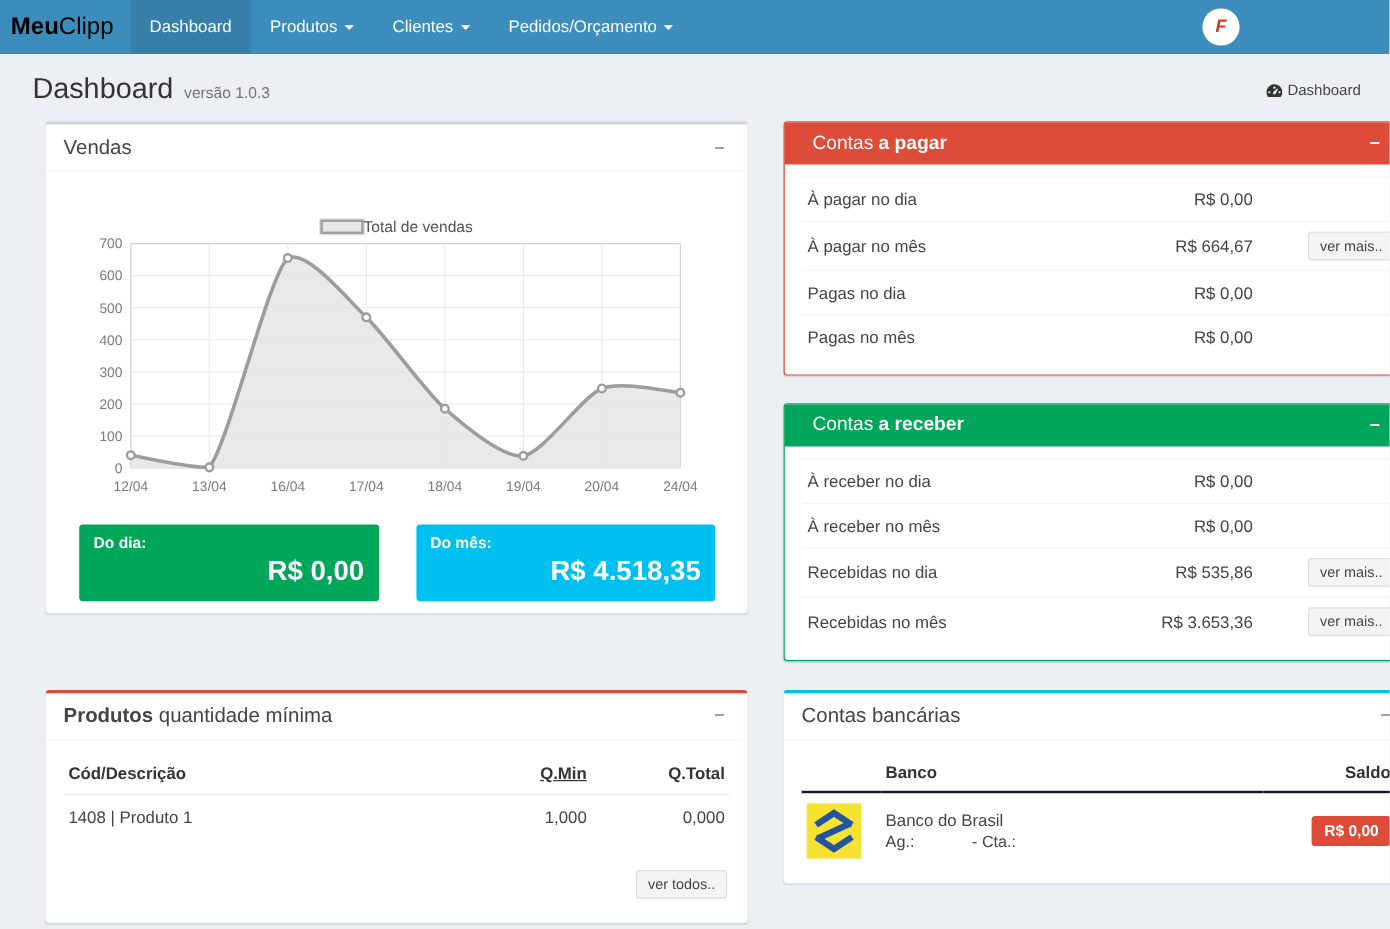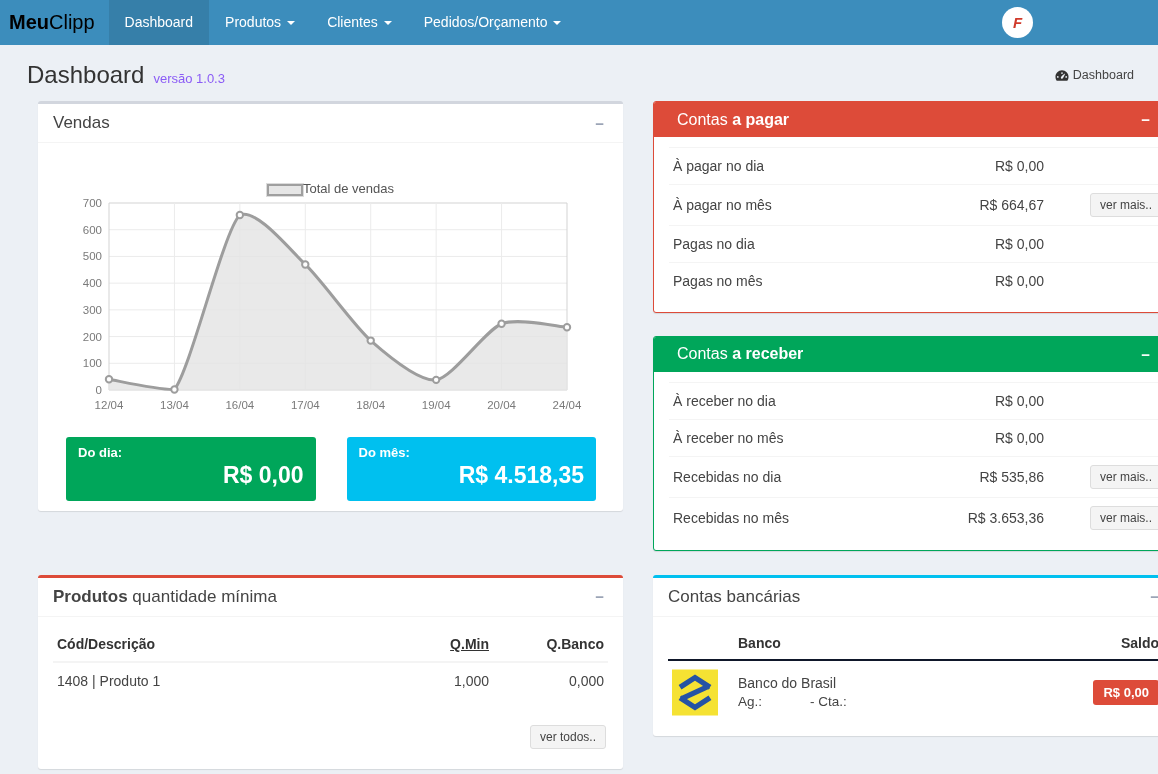--- a/index.html
+++ b/index.html
@@ -14,21 +14,21 @@
   .nav-item { color:#fff; font-size:14px; line-height:45px; padding:0 16px; cursor:pointer; white-space:nowrap; }
   .nav-item.active { background:#367fa9; }
   .caret { display:inline-block; width:0; height:0; border-left:4px solid transparent; border-right:4px solid transparent; border-top:4px solid #fff; margin-left:6px; vertical-align:middle; }
   .avatar { position:absolute; right:125px; top:7px; width:31px; height:31px; border-radius:50%; background:#fff; display:flex; align-items:center; justify-content:center; cursor:pointer; }
   .avatar span { color:#d03a2b; font-weight:700; font-size:15px; font-style:italic; }
 
   
   .content-header { display:flex; justify-content:space-between; align-items:center; padding:16px 24px 12px 27px; }
   .ch-left { display:flex; align-items:baseline; }
   .page-title { font-size:24px; font-weight:400; color:#333; }
-  .page-version { font-size:13px; color:#8b5cf6; margin-left:9px; }
+  .page-version { font-size:13px; color:#737373; margin-left:9px; }
   .breadcrumb { font-size:12.5px; color:#444; display:flex; align-items:center; gap:4px; }
   .breadcrumb svg { display:block; }
 
   
   .content { padding:0 38px; }
   .row { display:flex; gap:30px; align-items:flex-start; }
   .row-2 { margin-top:24px; }
   .col-left { width:585px; flex:none; }
   .col-right { width:525px; flex:none; }
 
@@ -49,21 +49,21 @@
   .box-solid .box-header { border-bottom:none; border-radius:2px 2px 0 0; padding:8px 23px; }
   .box-solid.danger .box-header { background:#dd4b39; }
   .box-solid.success .box-header { background:#00a65a; }
   .box-solid .box-title { color:#fff; font-size:16px; }
   .box-solid .btn-collapse { color:#fff; }
 
   .box-body { padding:10px 15px 12px; }
 
   
   .vendas-body { padding:10px; }
-  .legend { display:flex; align-items:flex-end; justify-content:center; gap:0; margin:28px 0 2px; }
+  .legend { display:flex; align-items:center; justify-content:center; gap:0; margin:28px 0 2px; }
   .legend-swatch { width:36px; height:12px; border:2px solid #9f9f9f; background:#e6e6e6; box-shadow:0 0 0 1px #dcdcdc; }
   .legend-label { font-size:13px; color:#545454; }
   .chart-svg { display:block; margin:0 auto; }
   .chart-svg .gl { stroke:#ebebeb; stroke-width:1; }
   .chart-svg .gb { stroke:#d3d3d3; stroke-width:1; }
   .chart-svg .area { fill:#e4e4e4; fill-opacity:0.8; stroke:none; }
   .chart-svg .line { fill:none; stroke:#9d9d9d; stroke-width:3; stroke-linejoin:round; }
   .chart-svg .pt { fill:#fdfdfd; stroke:#9d9d9d; stroke-width:2; }
   .chart-svg text { font-family:"Liberation Sans",sans-serif; font-size:11.5px; fill:#7a7a7a; }
   .chart-svg .yt { text-anchor:end; }
@@ -287,21 +287,21 @@
         <div class="box-header">
           <span class="box-title"><span class="bold">Produtos</span> <span>quantidade mínima</span></span>
           <div class="box-tools"><button class="btn-collapse">−</button></div>
         </div>
         <div class="box-body">
           <table class="data-table">
             <tbody>
                 <tr>
               <th>Cód/Descrição</th>
               <th class="num col-qmin">Q.Min</th>
-              <th class="num col-qatual">Q.Banco</th>
+              <th class="num col-qatual">Q.Total</th>
             </tr>
             <tr>
               <td>1408 | Produto 1</td>
               <td class="num">1,000</td>
               <td class="num">0,000</td>
             </tr>
           </tbody>
             </table>
           <div class="table-footer"><button class="btn-sm">ver todos..</button></div>
         </div>

